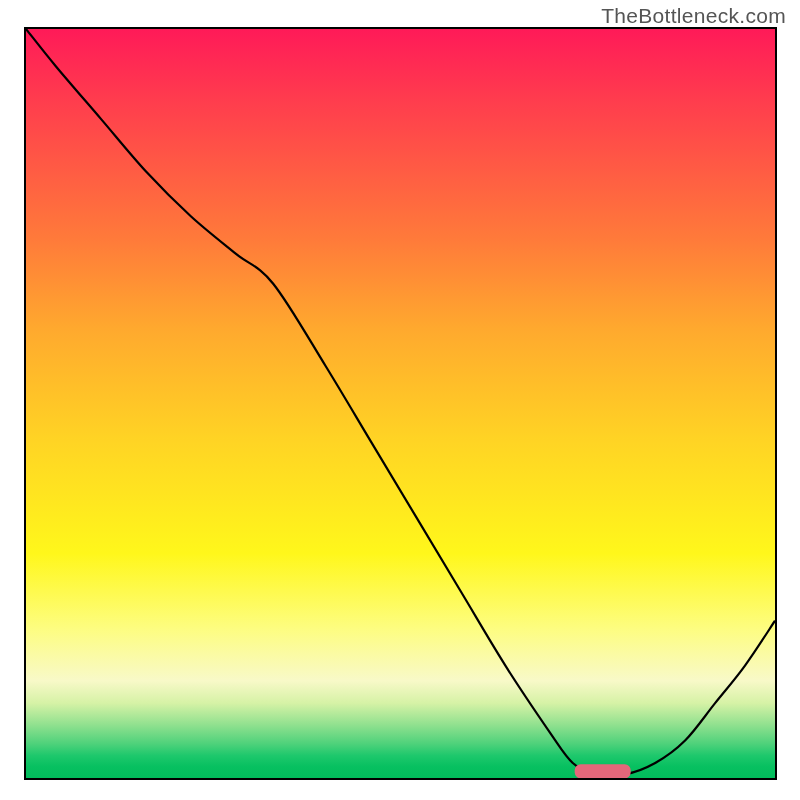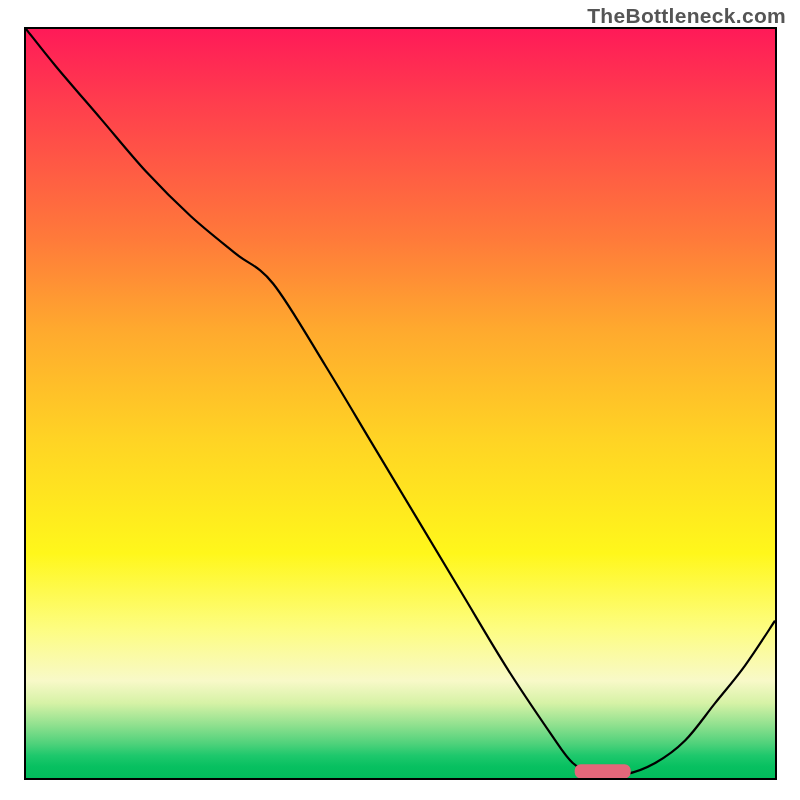--- a/index.html
+++ b/index.html
@@ -48,21 +48,21 @@
     inset: 0;
     width: 100%;
     height: 100%;
   }
   .watermark {
     position: absolute;
     top: 4px;
     right: 14px;
     color: #555;
     font-size: 21px;
-    font-weight: 700;
+    font-weight: 400;
     letter-spacing: 0.3px;
     user-select: none;
   }
 </style>
 </head>
 <body>
 
 <div class="watermark">TheBottleneck.com</div>
 
 <div class="frame">

